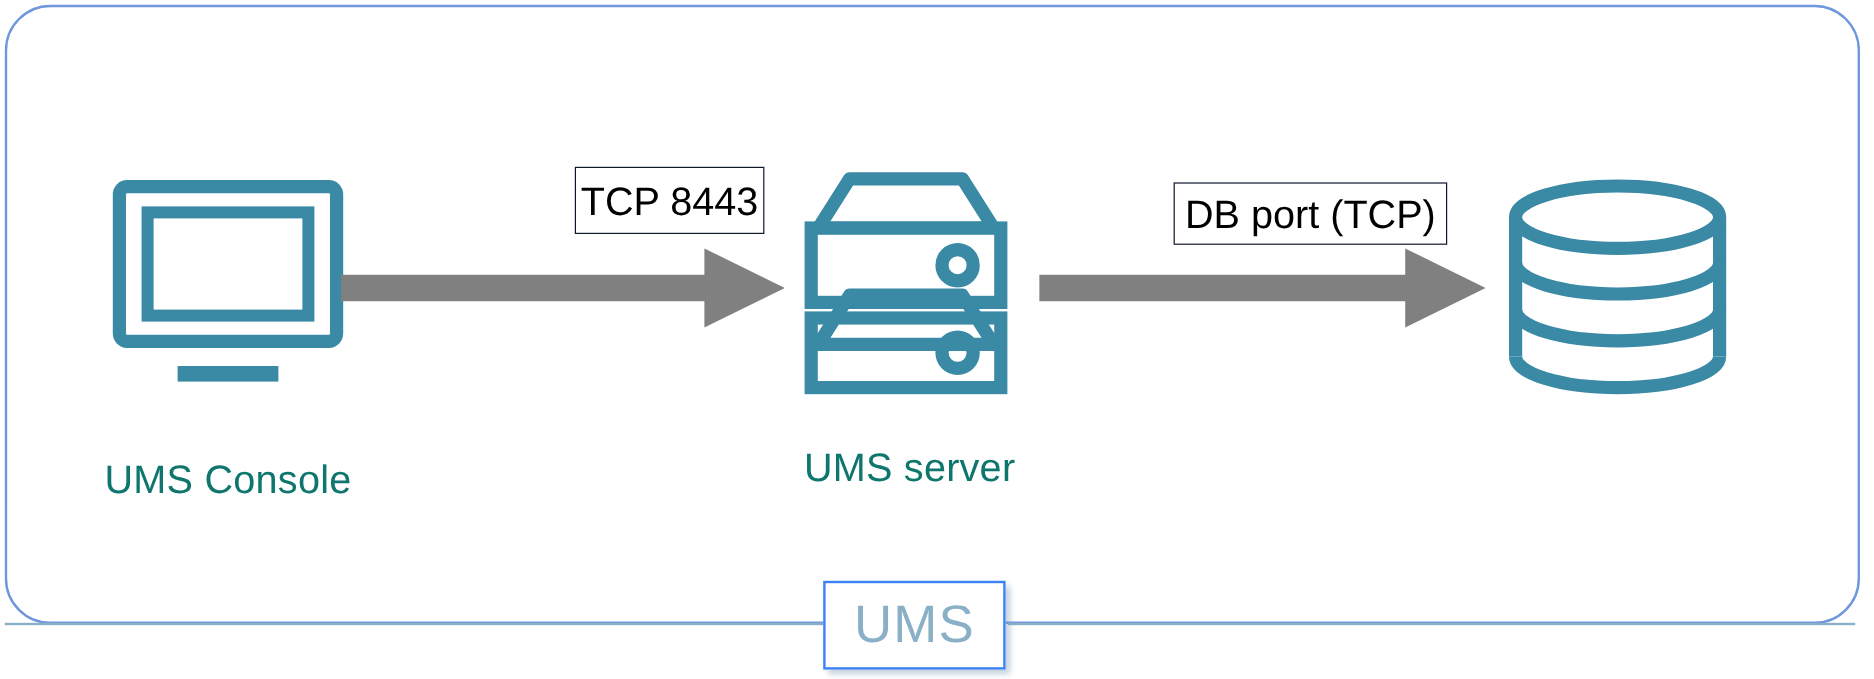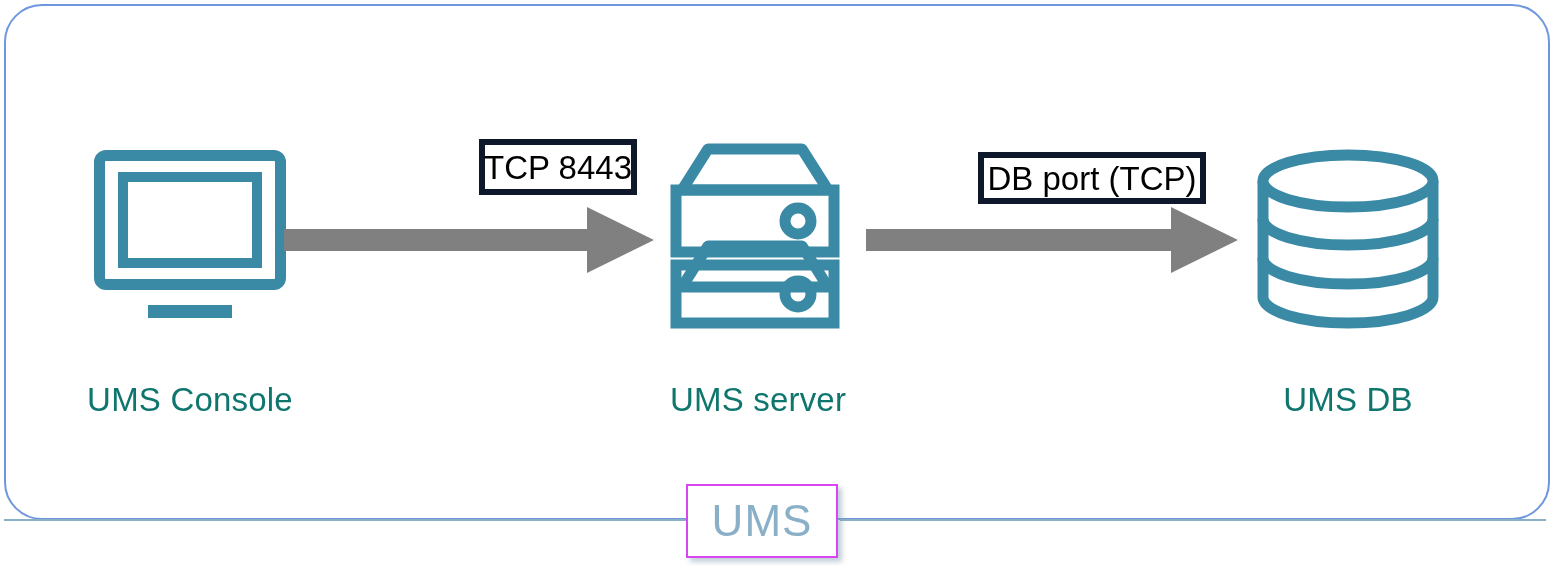--- a/index.html
+++ b/index.html
@@ -106,21 +106,21 @@
 
   
   .arrow {
     position: absolute;
   }
 
   
   .port-label {
     position: absolute;
     box-sizing: border-box;
-    border: 6px solid #0f172a;
+    border: 1px solid #0f172a;
     background: #ffffff;
     color: #000000;
     font-family: "Liberation Sans", sans-serif;
     font-size: 33px;
     line-height: 1;
     display: flex;
     align-items: center;
     justify-content: center;
     white-space: nowrap;
   }
@@ -135,21 +135,21 @@
   .badge-line-left  { left: 4px;   width: 682px; }
   .badge-line-right { left: 840px; width: 706px; }
 
   .ums-badge {
     position: absolute;
     left: 686px;
     top: 484px;
     width: 152px;
     height: 74px;
     box-sizing: border-box;
-    border: 2px solid #d946ef;
+    border: 2px solid #3b82f6;
     background: #ffffff;
     box-shadow: 4px 4px 5px rgba(120,150,175,0.45);
     display: flex;
     align-items: center;
     justify-content: center;
   }
   .ums-badge-text {
     font-family: "Liberation Sans", sans-serif;
     font-size: 44px;
     color: #8ab0c8;
@@ -197,21 +197,21 @@
         <circle cx="138" cy="81" r="13" fill="none" stroke="#3a8aa6" stroke-width="11"></circle>
 
         <polygon points="22,147 48,106 142,106 168,147" fill="none" stroke="#3a8aa6" stroke-width="11" stroke-linejoin="round"></polygon>
 
         <rect x="16" y="125" width="158" height="58" fill="none" stroke="#3a8aa6" stroke-width="11"></rect>
 
         <circle cx="138" cy="154" r="13" fill="none" stroke="#3a8aa6" stroke-width="11"></circle>
       </svg>
     </div>
 
-    <div class="node-label" style="top:241px;text-align:center;">UMS server</div>
+    <div class="node-label" style="top:231px;text-align:center;">UMS server</div>
   </div>
 
   <div class="arrow" style="left:866px; top:200px; width:372px; height:80px;">
     <svg width="372" height="80" viewBox="0 0 372 80">
       <polygon points="0,29 305,29 305,7 372,40 305,73 305,51 0,51" fill="#808080"></polygon>
     </svg>
   </div>
 
   <div class="port-label" style="left:978px; top:152px; width:228px; height:52px;justify-content:center;">
     <span>DB port (TCP)</span>
@@ -228,21 +228,20 @@
         <ellipse cx="94" cy="33" rx="85" ry="26" fill="#ffffff" stroke="#3a8aa6" stroke-width="11"></ellipse>
 
         <path d="M9,71 A85,26 0 0 0 179,71" fill="none" stroke="#3a8aa6" stroke-width="11"></path>
 
         <path d="M9,110 A85,26 0 0 0 179,110" fill="none" stroke="#3a8aa6" stroke-width="11"></path>
 
         <path d="M9,149 A85,26 0 0 0 179,149" fill="none" stroke="#3a8aa6" stroke-width="11"></path>
       </svg>
     </div>
 
-    <div class="node-label" style="top:233px;">UMS DB</div>
   </div>
 
   <div class="badge-line-left"></div>
   <div class="badge-line-right"></div>
 
   <div class="ums-badge">
     <span class="ums-badge-text">UMS</span>
   </div>
 
 </div>

